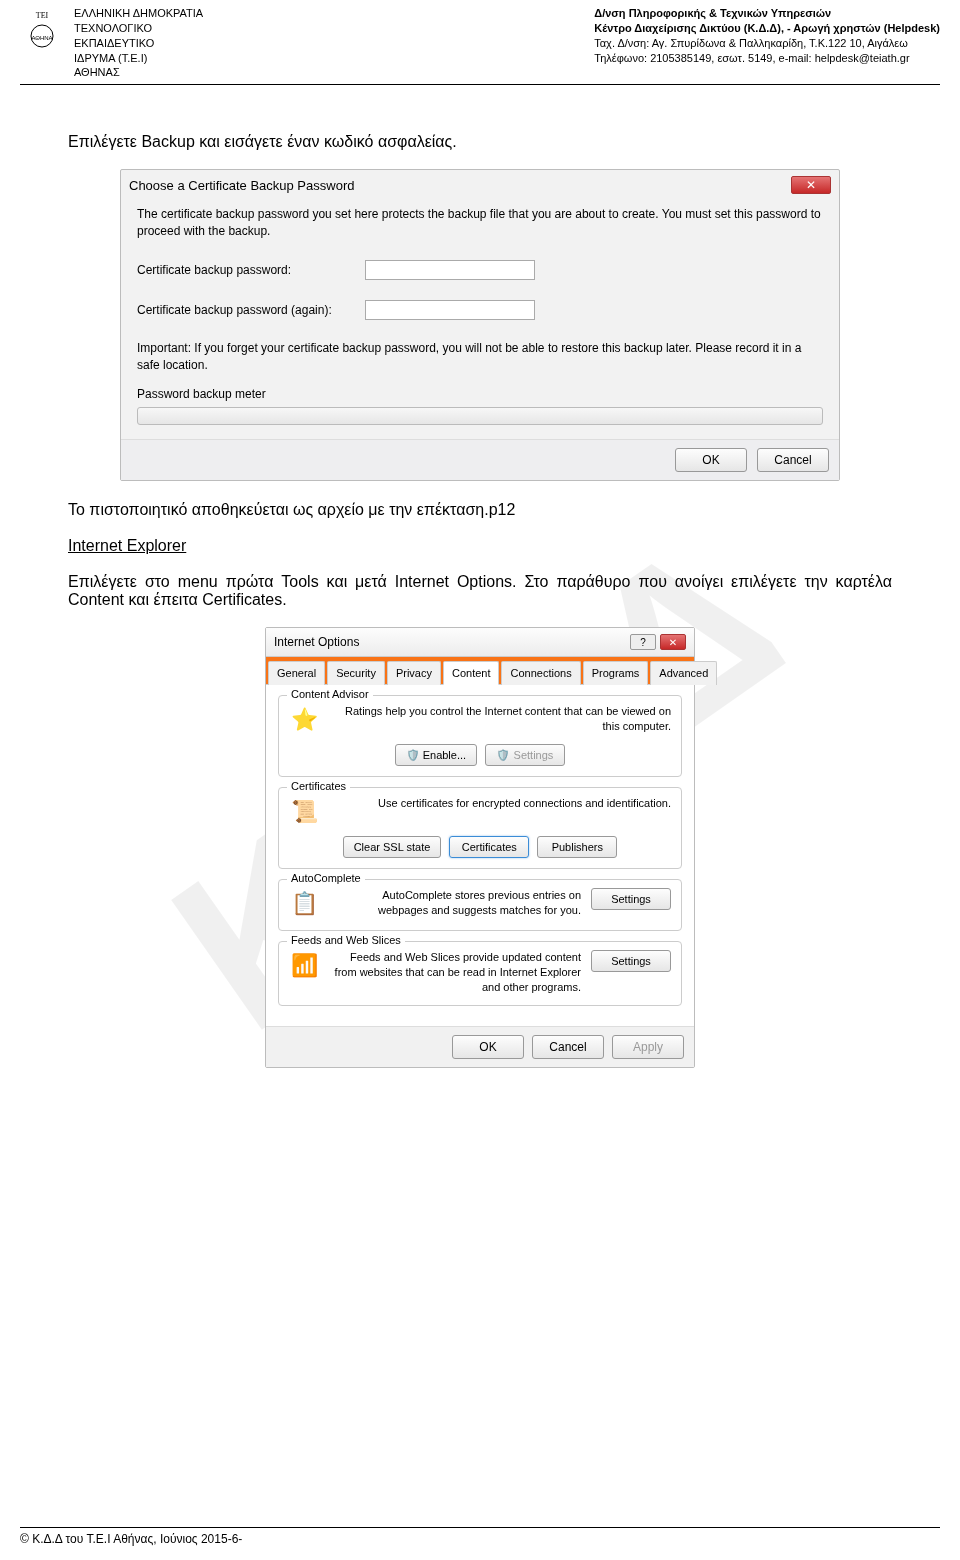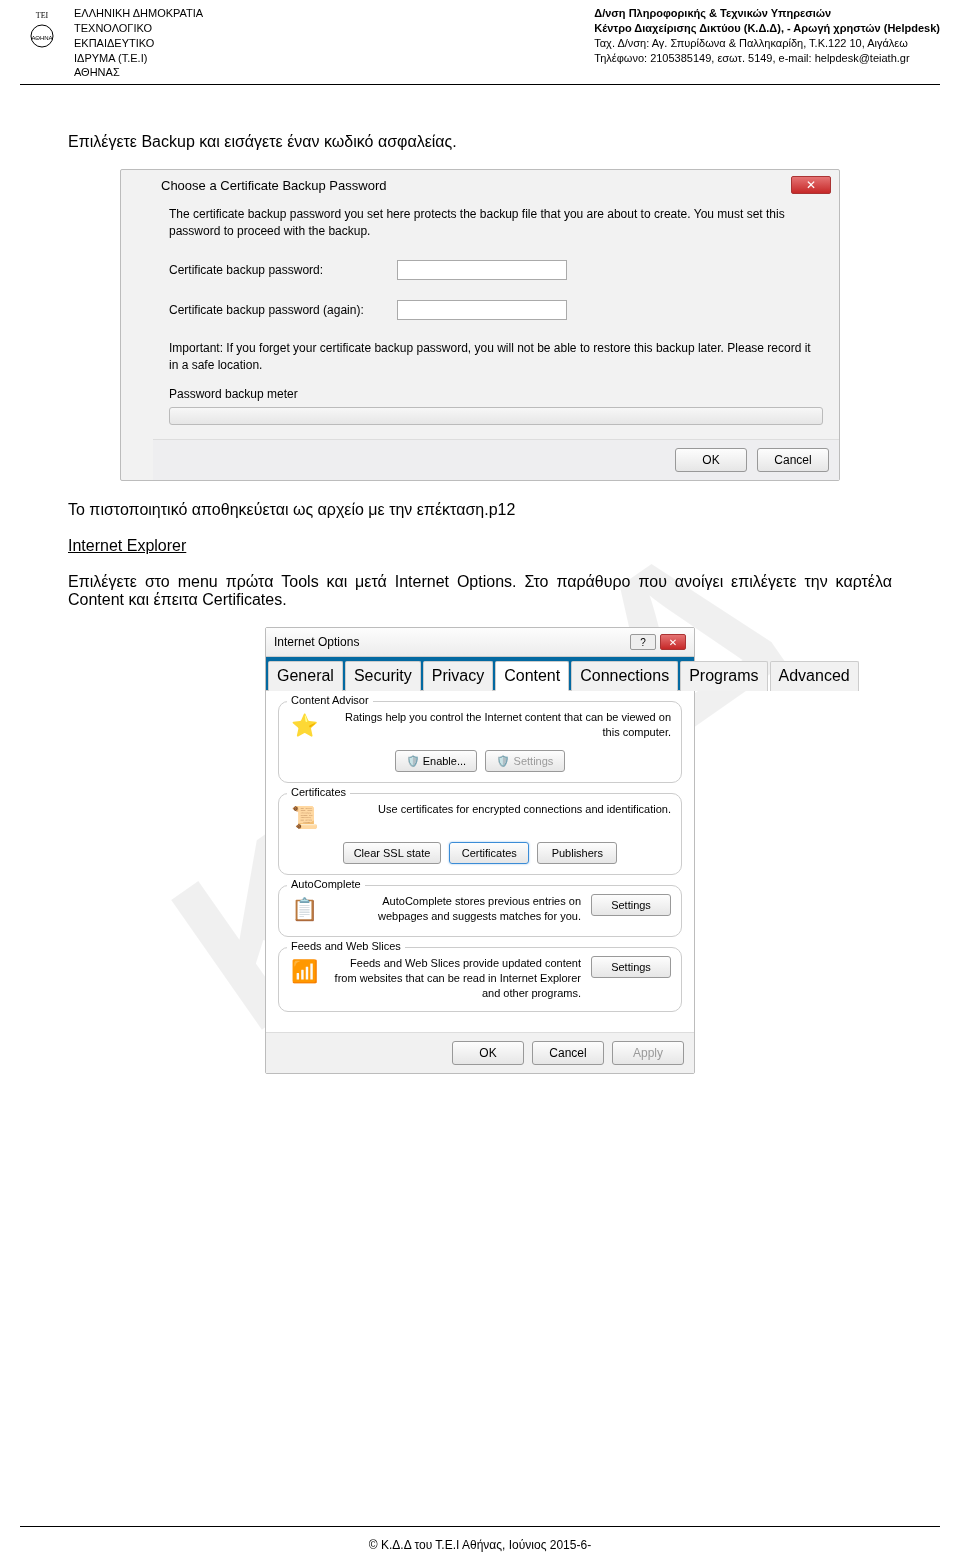--- a/index.html
+++ b/index.html
@@ -43,21 +43,21 @@
   
   .dialog {
     background: #f2f2f2;
     border: 1px solid #bcbcbc;
     border-radius: 2px;
     font-family: "Segoe UI", Tahoma, sans-serif;
     font-size: 12px;
     color: #000;
     margin: 8px auto 20px;
   }
-  .d1 { width: 720px; padding-left: 32px; }
+  .d1 { width: 720px; }
   .d1 .titlebar {
     display: flex;
     justify-content: space-between;
     align-items: center;
     padding: 6px 8px 0;
   }
   .d1 .title { font-size: 13px; }
   .d1 .close {
     width: 40px; height: 18px;
     background: linear-gradient(#e57373,#c62828);
@@ -117,40 +117,40 @@
     background: #eee;
     display: flex; align-items: center; justify-content: center;
     font-size: 10px;
   }
   .d2 .winbtns .wb.close {
     background: linear-gradient(#e57373,#c62828);
     border-color: #a33; color: #fff;
   }
   .d2 .tabs {
     display: flex;
-    background: #0369a1;
+    background: #f97316;
     border-bottom: 1px solid #ccc;
-    font-size: 16px;
+    font-size: 11px;
   }
   .d2 .tab {
     padding: 5px 8px;
     border: 1px solid #ccc;
     border-bottom: none;
     margin: 4px 0 -1px 2px;
     background: #f1f1f1;
     border-radius: 2px 2px 0 0;
   }
   .d2 .tab.active {
     background: #fff;
     border-bottom: 1px solid #fff;
   }
   .d2 .body2 { padding: 10px 12px; background: #fff; }
   .fieldset {
     border: 1px solid #ccc;
-    border-radius: 10px;
+    border-radius: 4px;
     margin-bottom: 10px;
     padding: 8px 10px 10px;
     position: relative;
   }
   .fieldset .legend {
     position: absolute;
     top: -8px; left: 8px;
     background: #fff;
     padding: 0 4px;
     font-size: 11px;
@@ -168,27 +168,27 @@
 
   .d2 .dlg-btns {
     display: flex; justify-content: flex-end; gap: 8px;
     padding: 8px 10px;
     border-top: 1px solid #ddd;
     background: #f1f1f1;
   }
 
   .footer {
     position: absolute;
-    bottom: 8px;
+    bottom: 14px;
     left: 20px; right: 20px;
     border-top: 1px solid #000;
     display: flex;
-    justify-content: center;
+    justify-content: flex-start;
     font-size: 12px;
-    padding-top: 11px;
+    padding-top: 4px;
   }
 </style>
 </head>
 <body>
 
 <div class="watermark">Κ.Δ.Δ</div>
 
 <div class="page">
   <div class="header">
     <div class="header-left">

